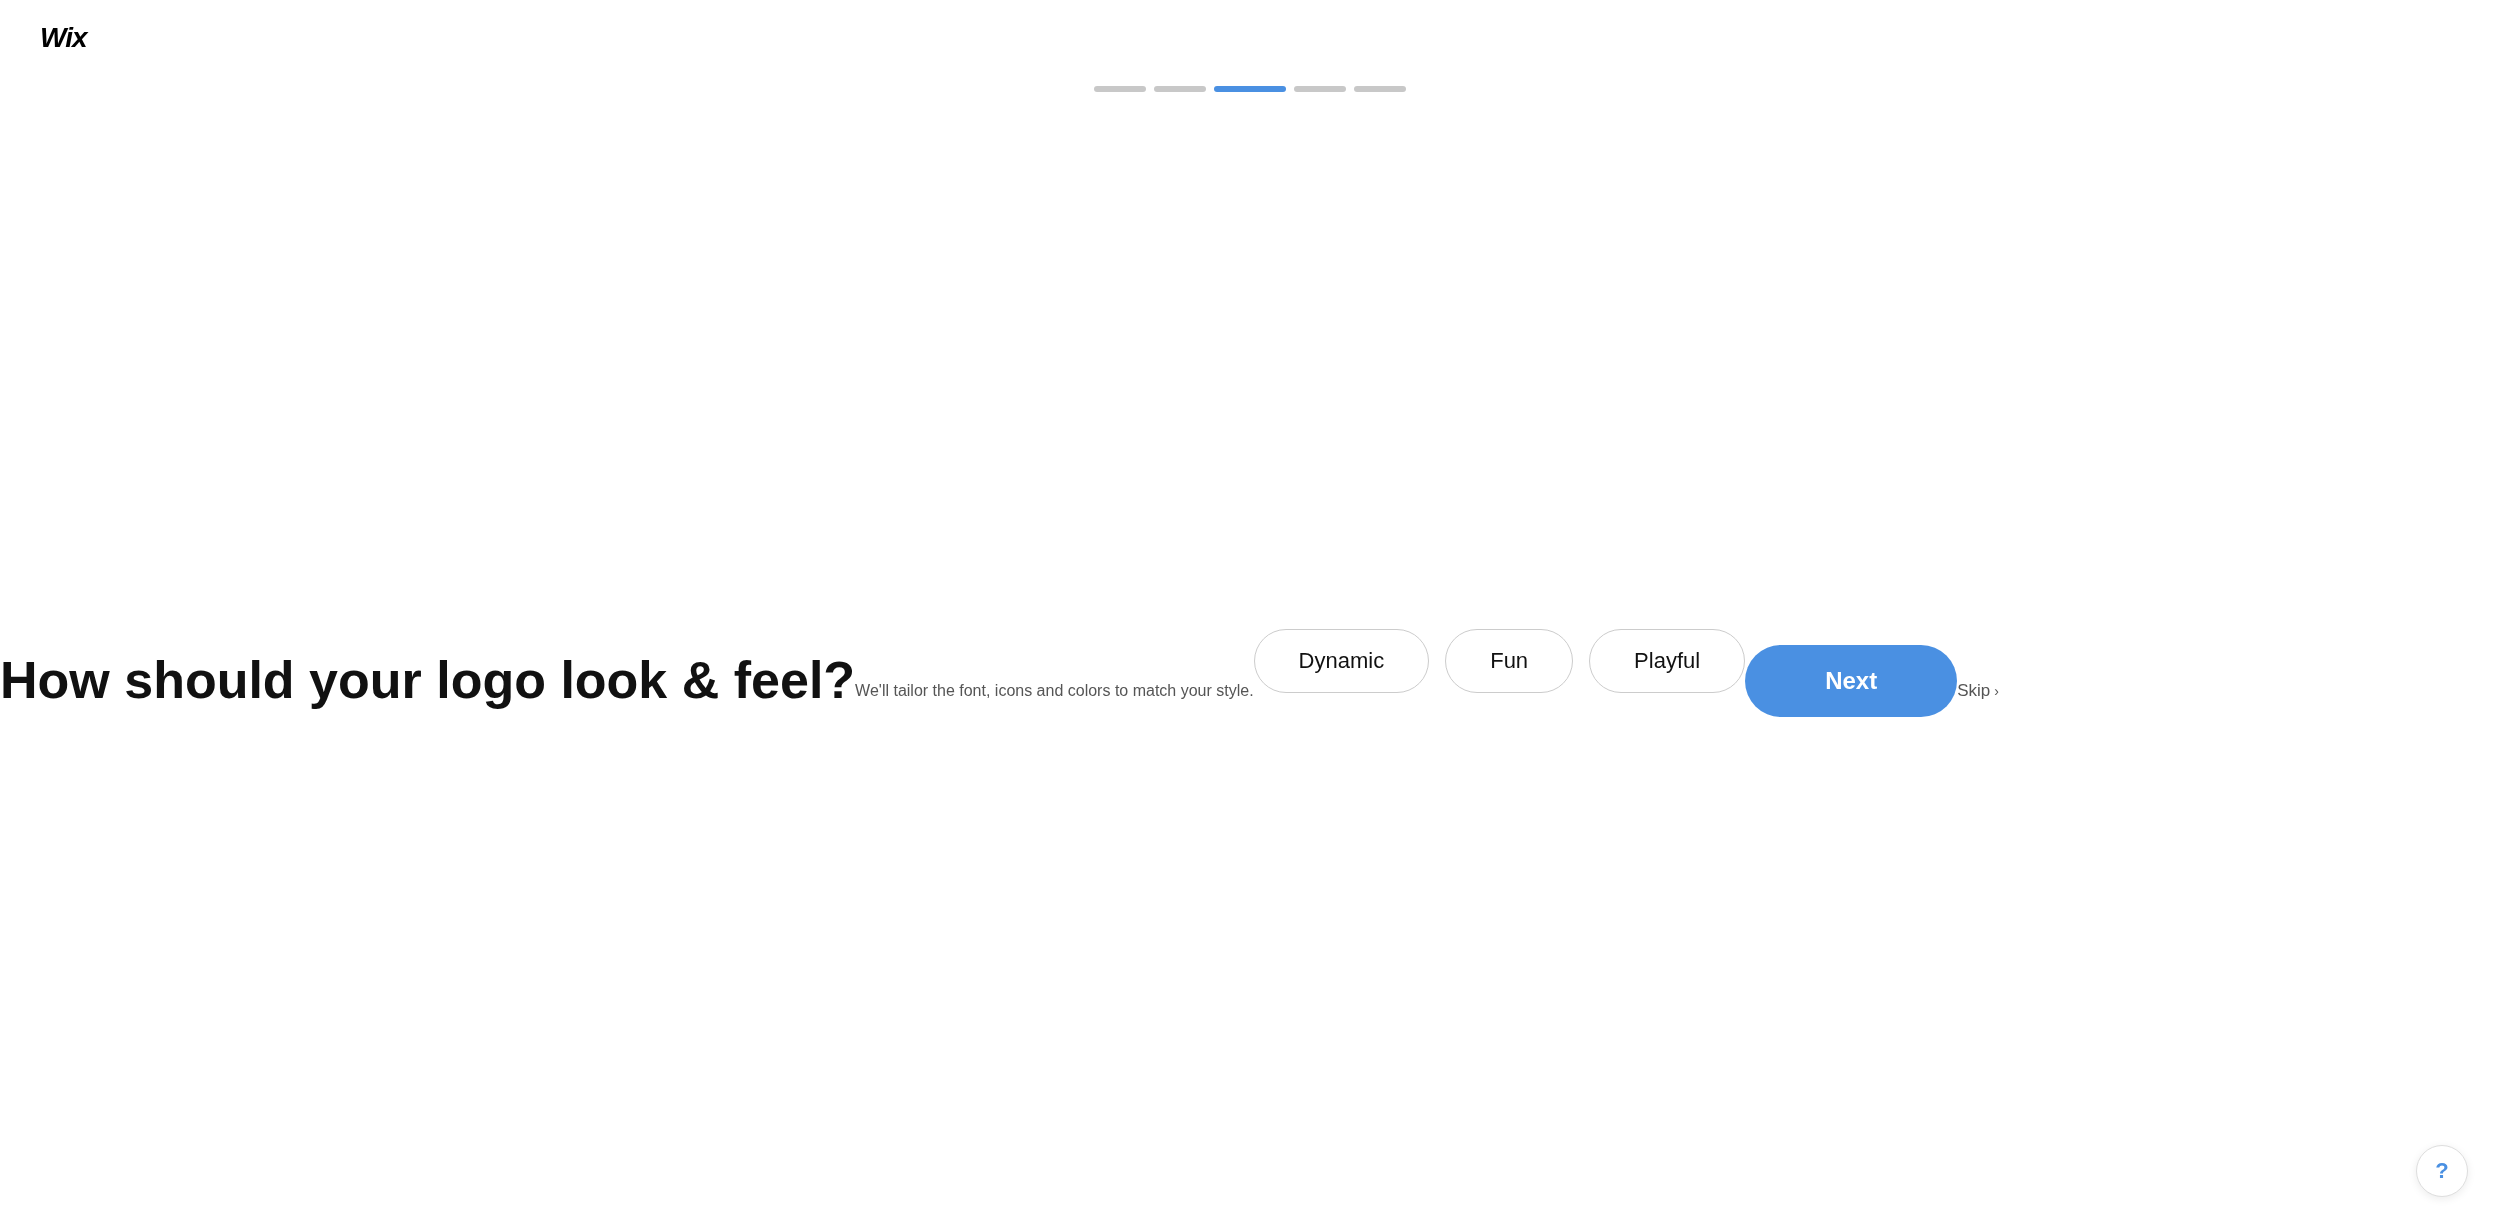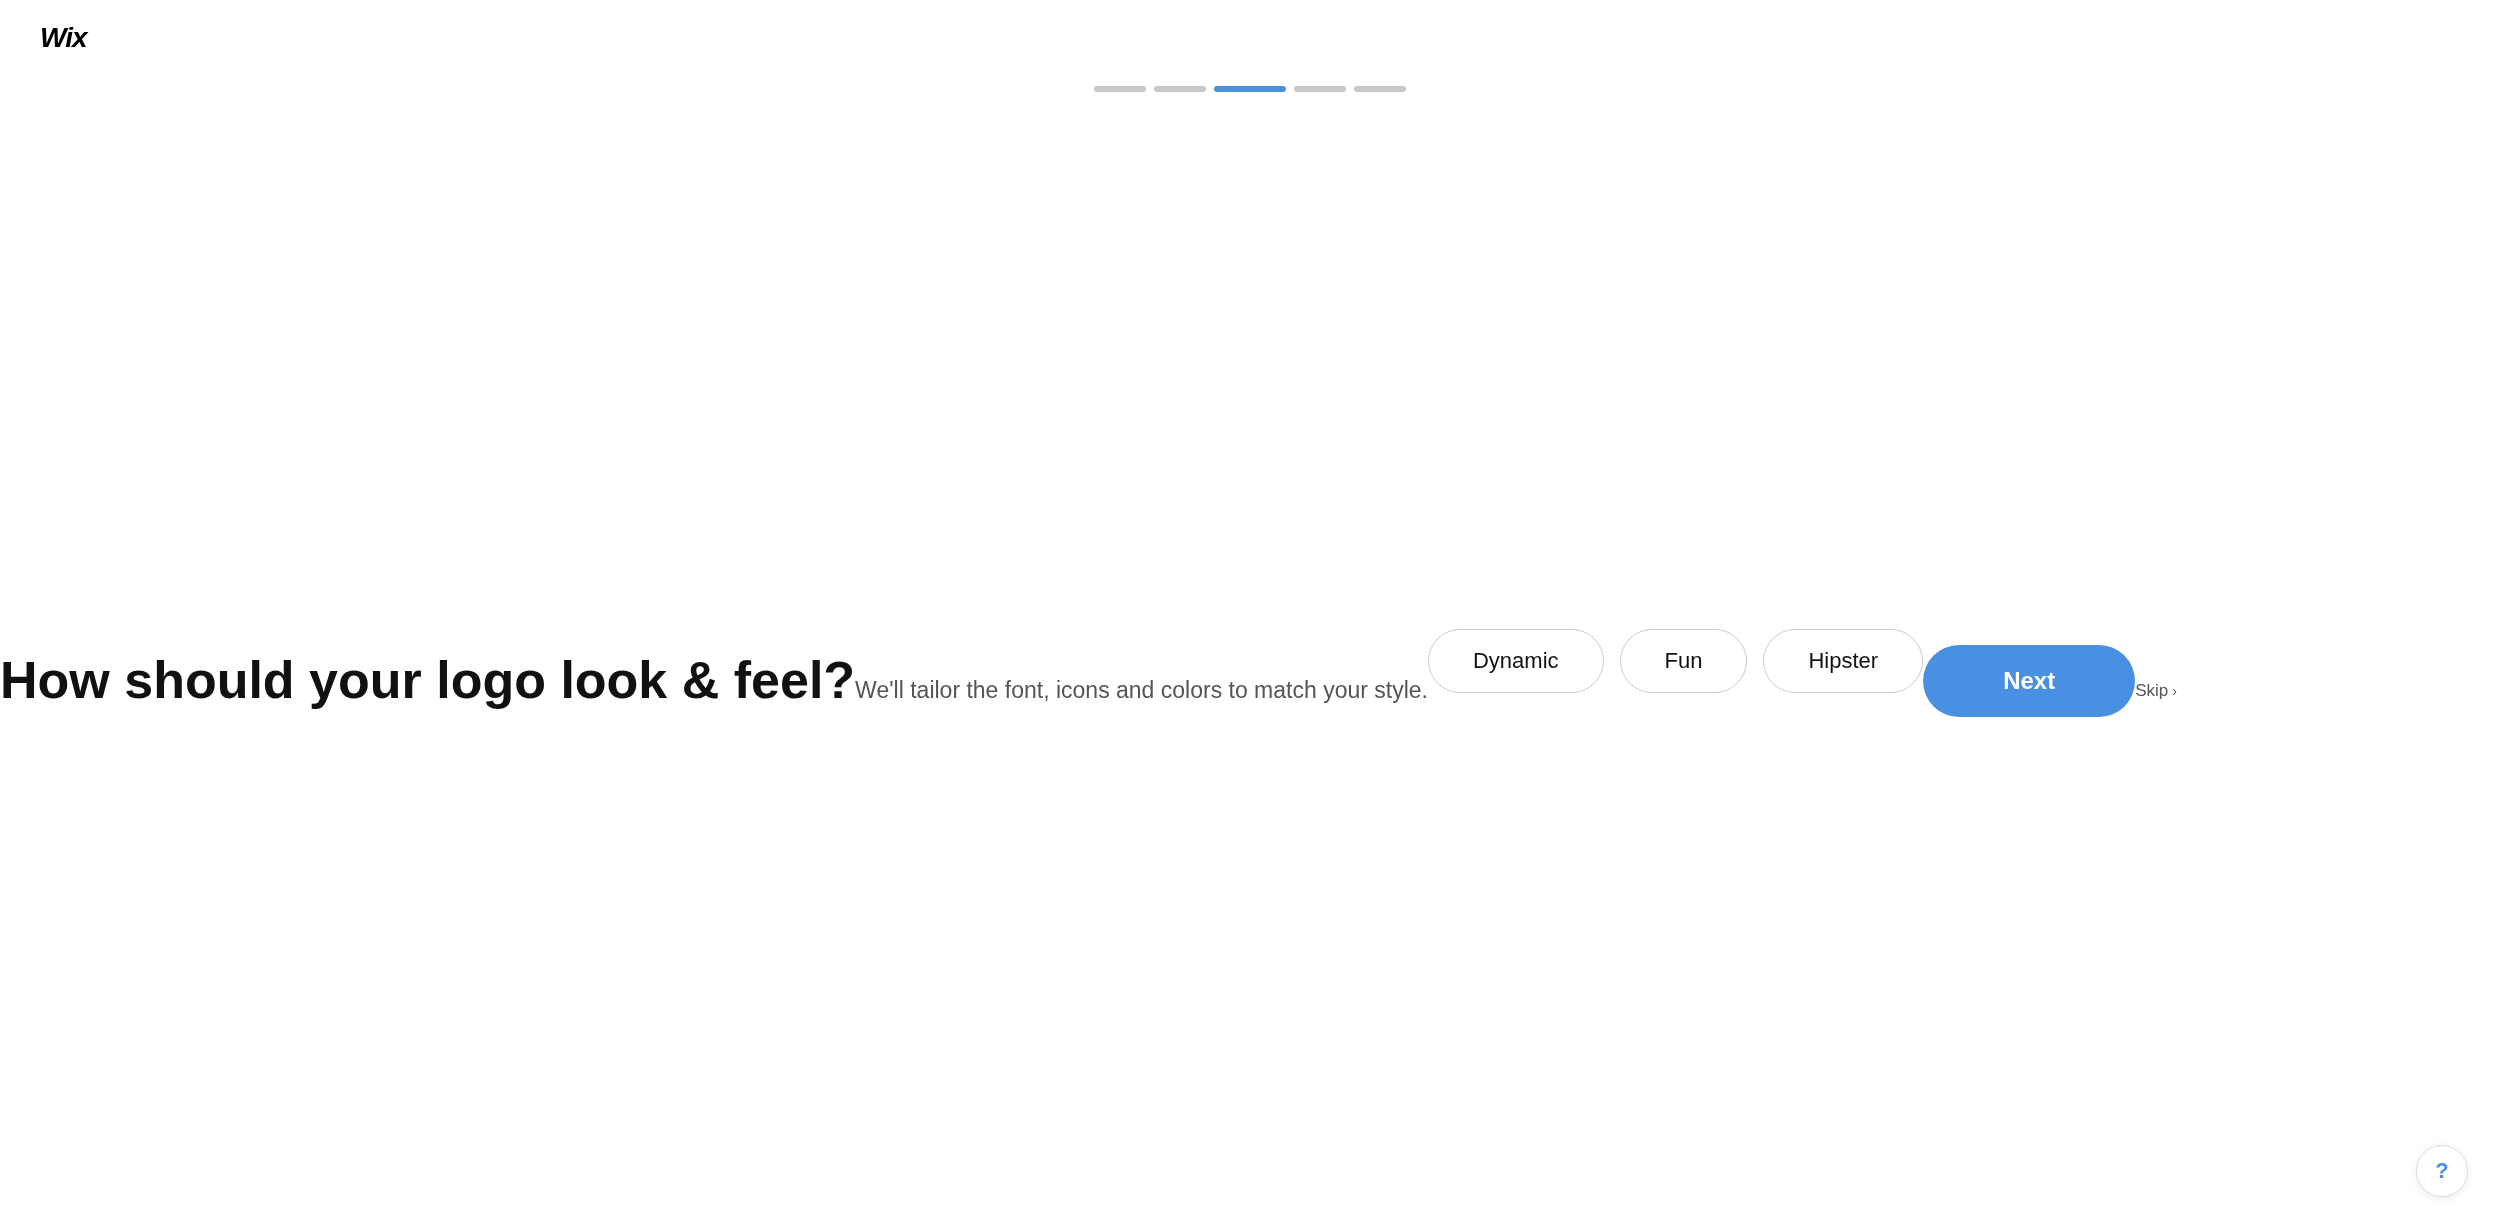--- a/index.html
+++ b/index.html
@@ -74,21 +74,21 @@
     .page-title {
       font-size: 52px;
       font-weight: 800;
       color: #111;
       text-align: center;
       line-height: 1.1;
       margin-bottom: 20px;
     }
 
     .page-subtitle {
-      font-size: 23px;
+      font-size: 16px;
       color: #555;
       text-align: center;
     }
 
     
     .options-container {
       display: flex;
       flex-direction: column;
       align-items: center;
       gap: 18px;
@@ -184,21 +184,21 @@
   <div class="main-content">
 
     <h1 class="page-title">How should your logo look &amp; feel?</h1>
     <p class="page-subtitle">We'll tailor the font, icons and colors to match your style.</p>
 
     <div class="options-container">
 
       <div class="options-row">
         <button class="style-option">Dynamic</button>
         <button class="style-option">Fun</button>
-        <button class="style-option">Hipster</button>
+        <button class="style-option">Playful</button>
       </div>
 
 
 
     </div>
 
     <button class="next-button">Next</button>
 
     <a class="skip-link">
       <span>Skip</span>

